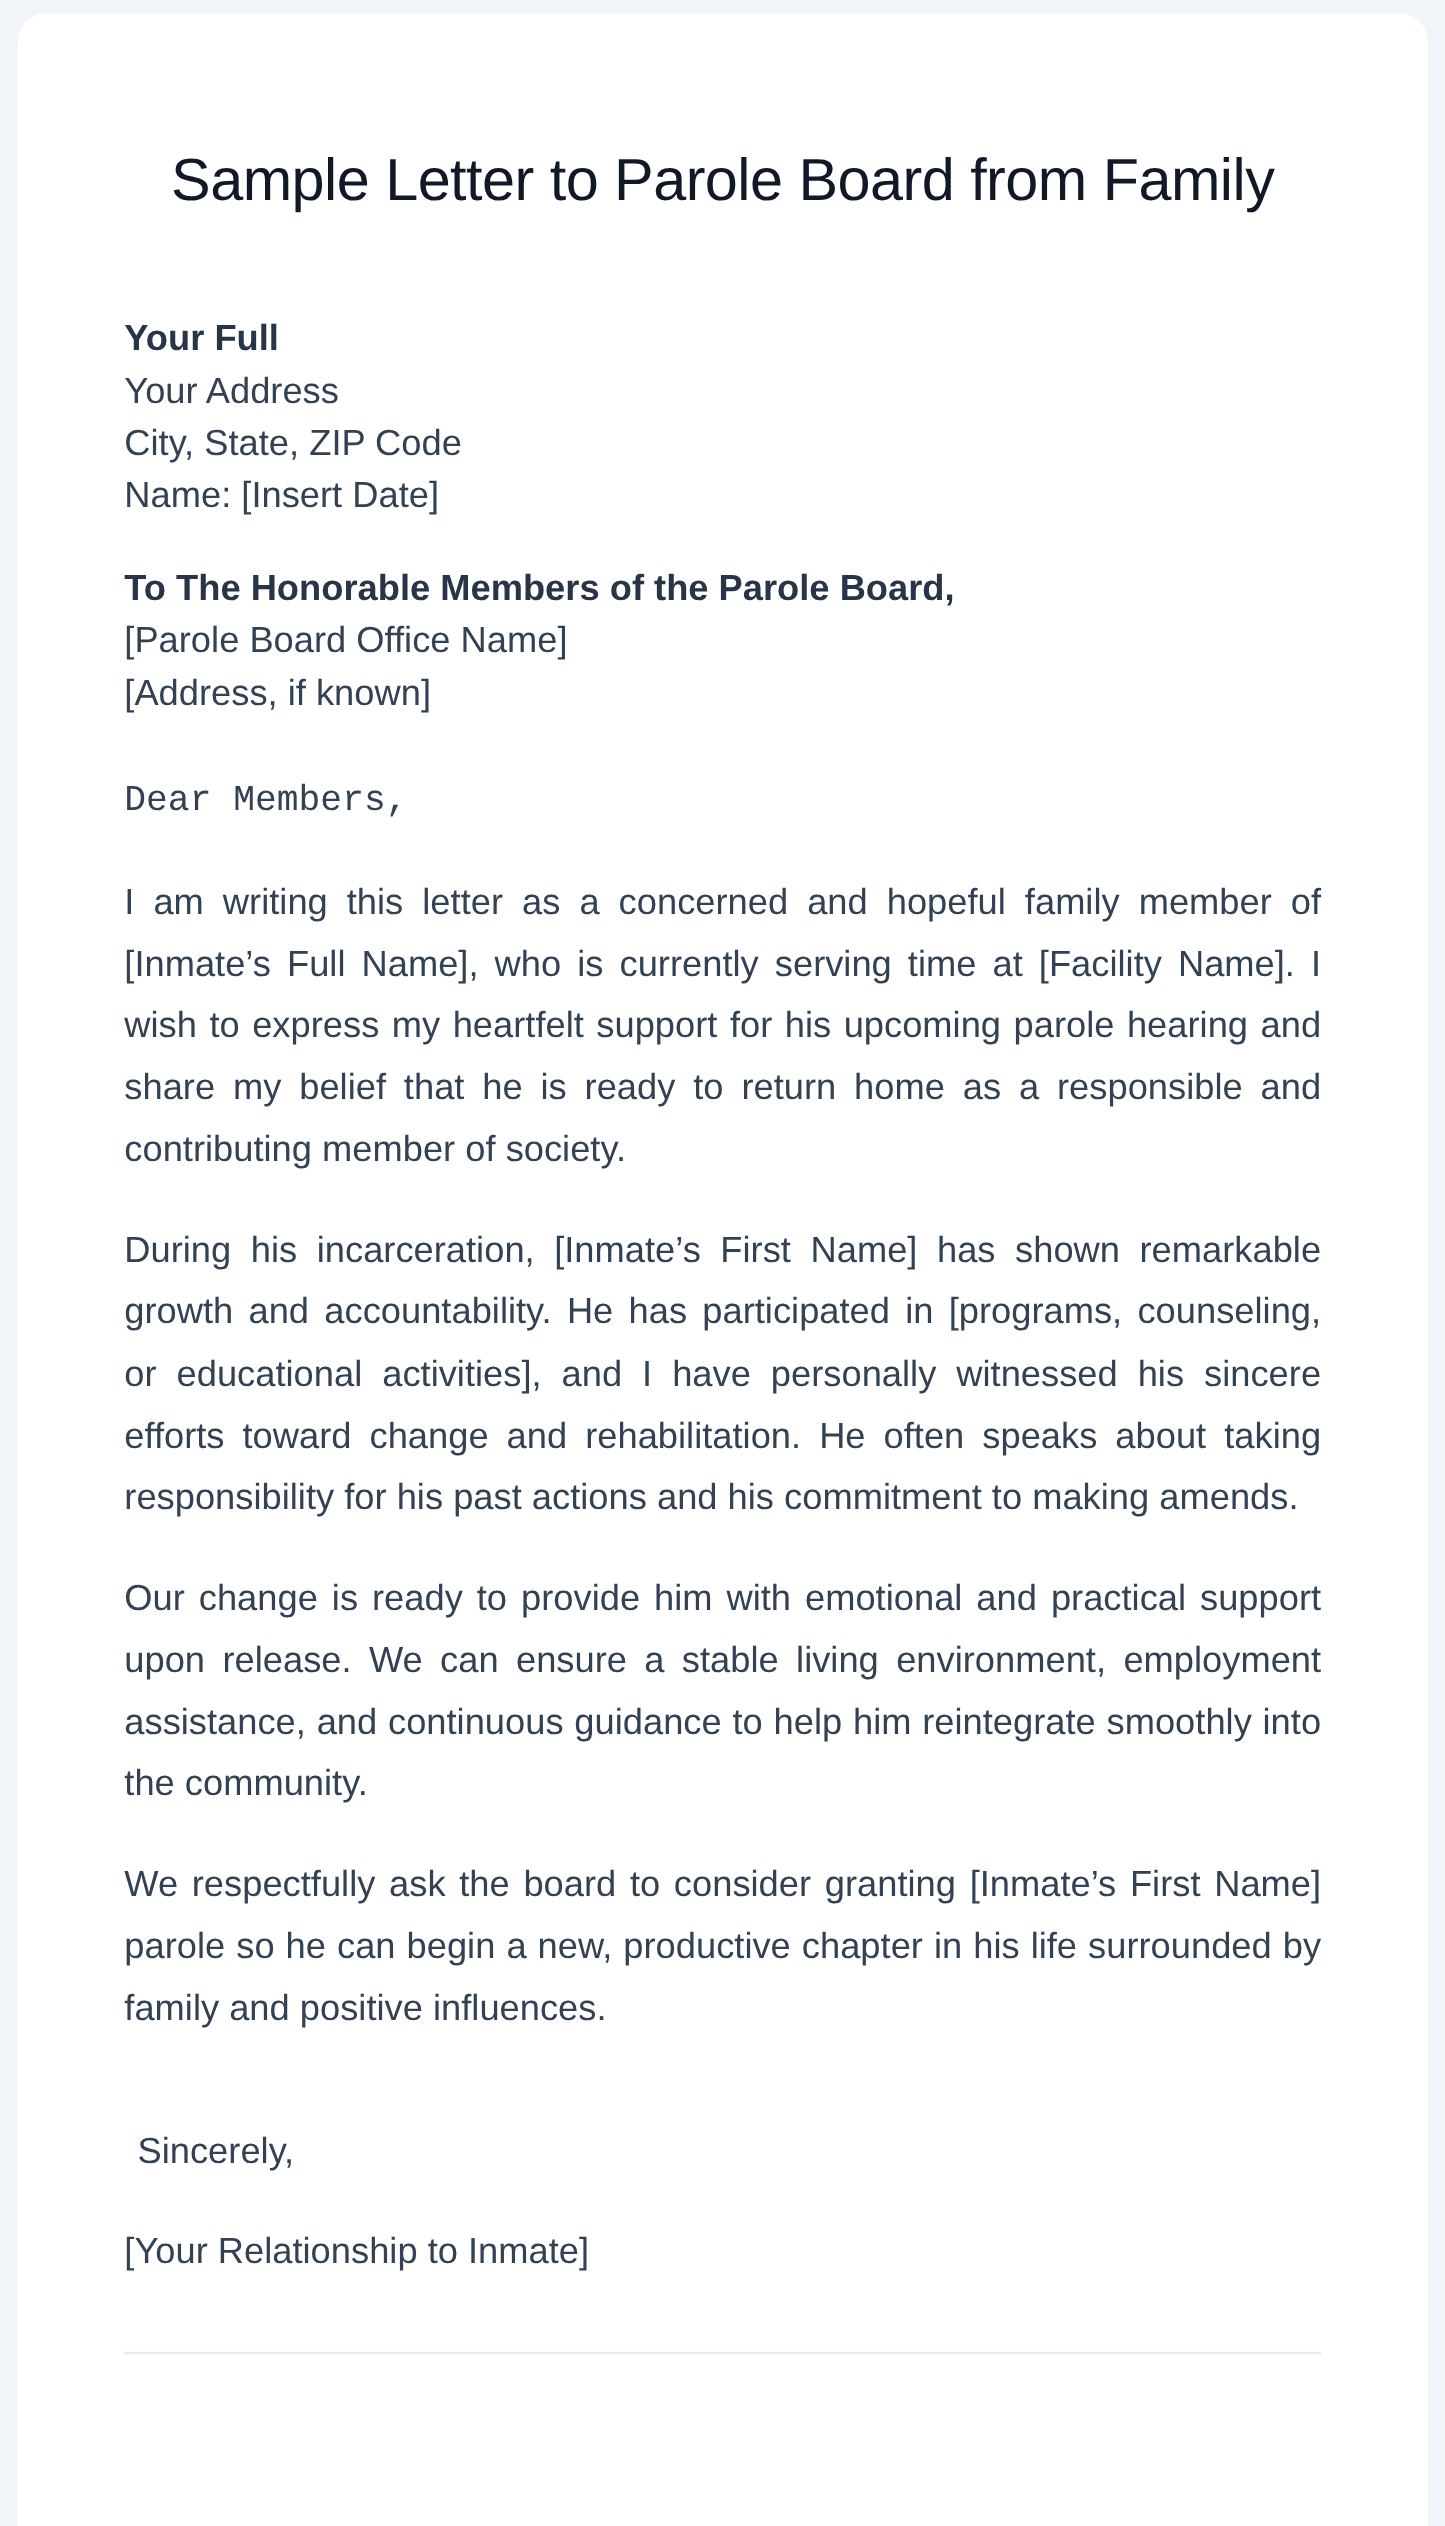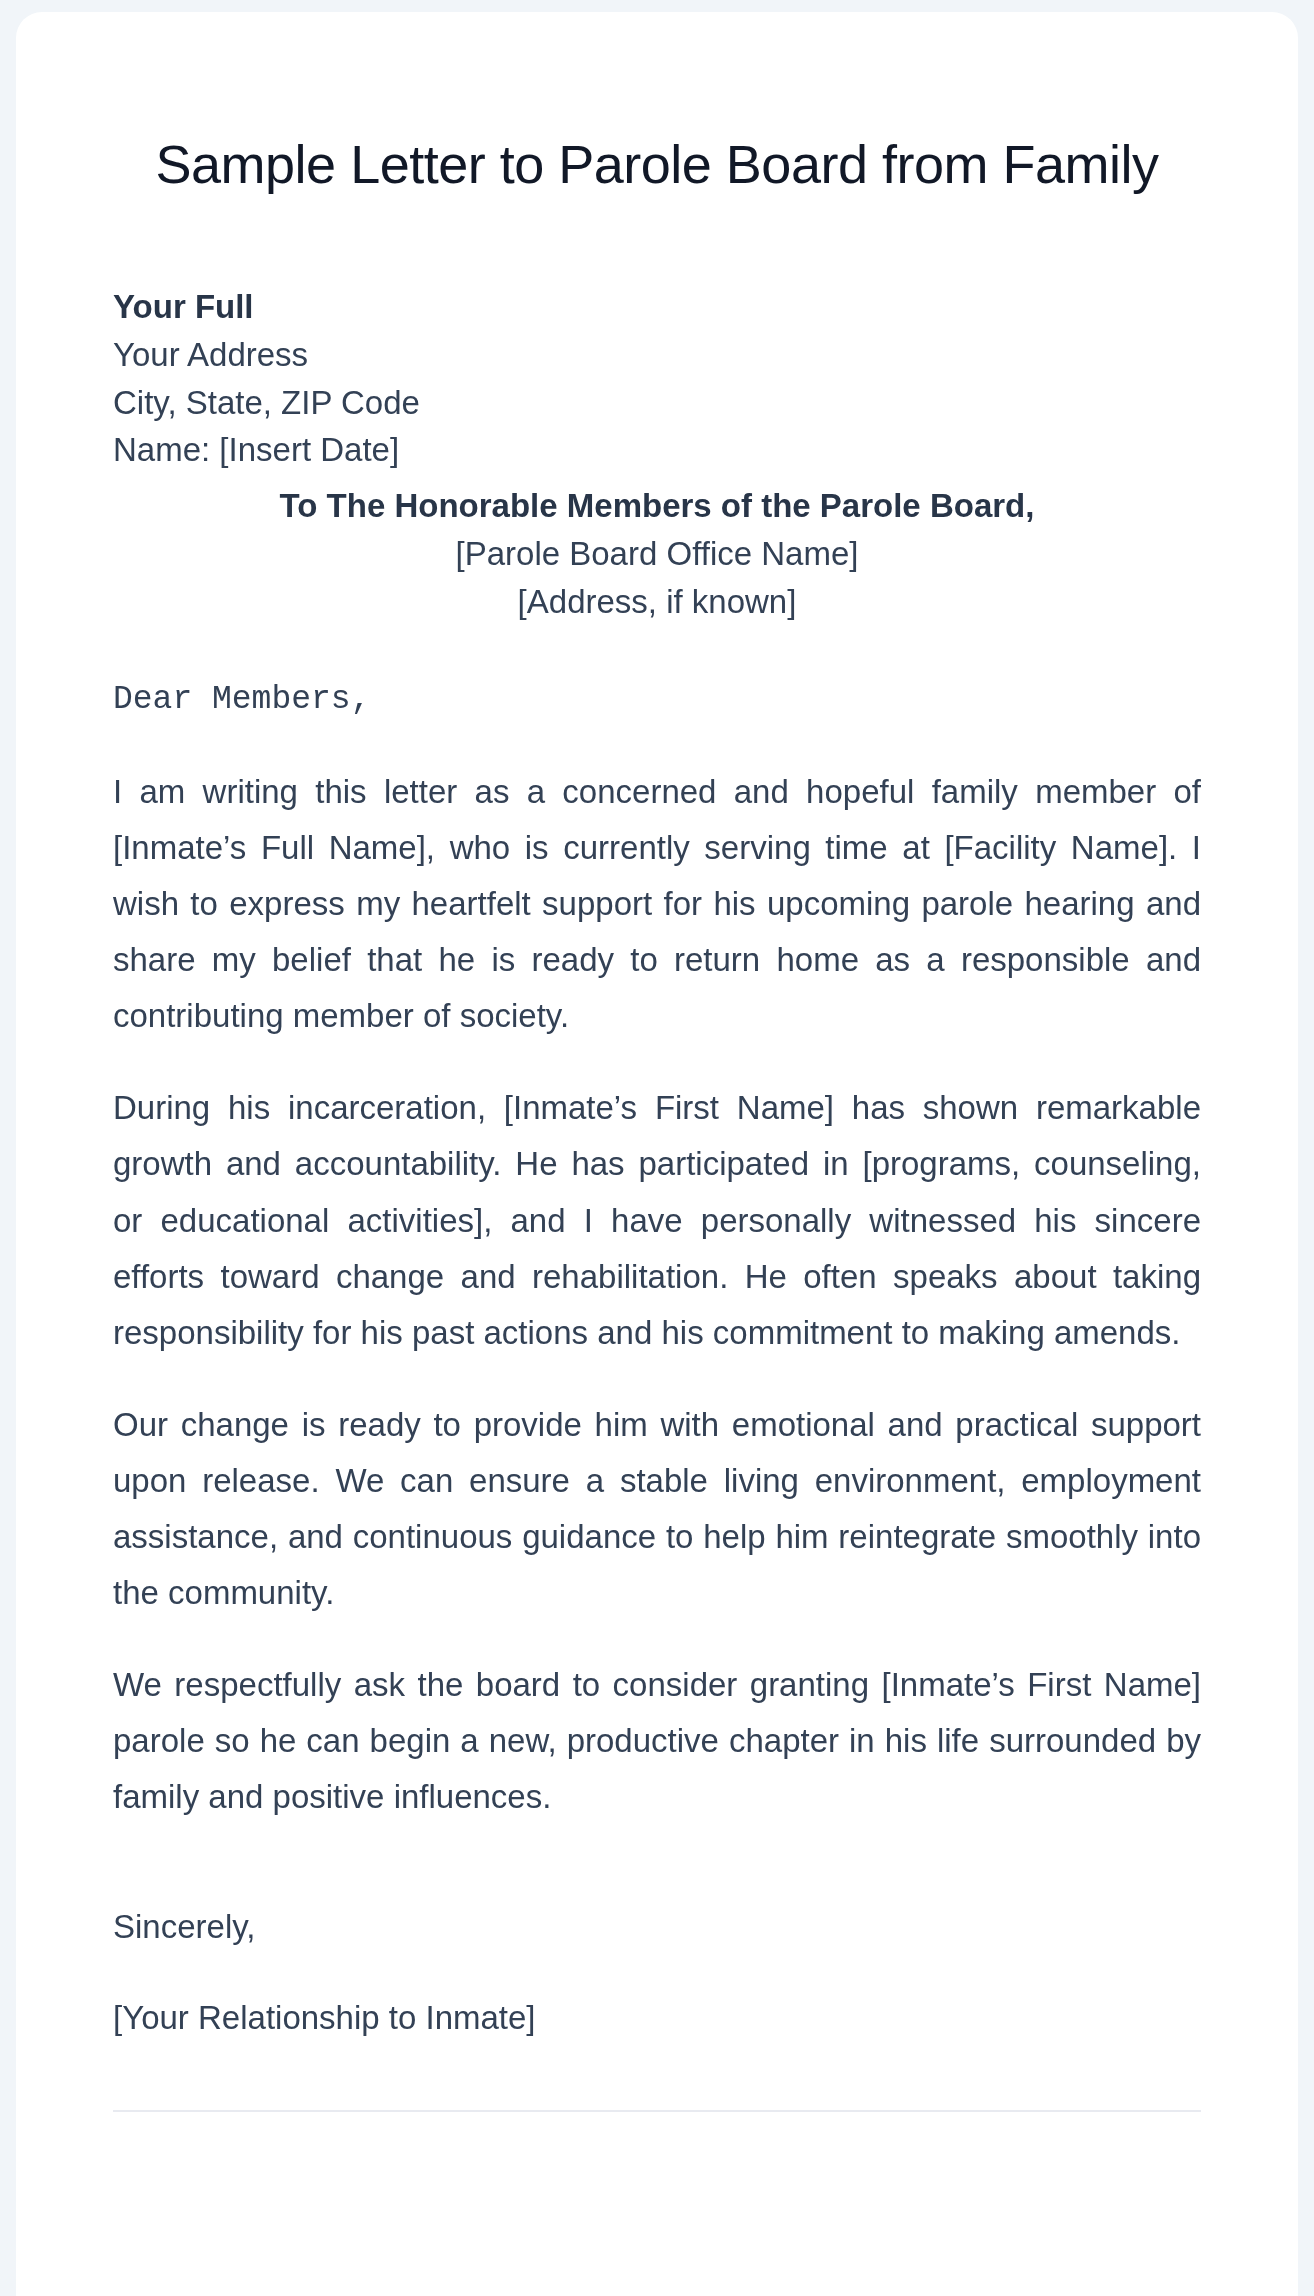--- a/index.html
+++ b/index.html
@@ -33,36 +33,36 @@
   .addr-block {
     font-size: 33px;
     line-height: 1.45;
     color: #334155;
   }
   .addr-block .bold-line,
   .sig-block .bold-line {
     font-weight: 700;
     color: #283548;
   }
-  .recipient-block { margin-top: 8px; text-align: center; }
+  .recipient-block { margin-top: 36px; }
 
   p.greeting {
     margin: 46px 0 0;
     font-size: 33px;
     line-height: 1.7;
     font-family: Liberation Mono, monospace;
   }
   p.body-par {
     margin: 36px 0 0;
     font-size: 33px;
     line-height: 1.7;
     text-align: justify;
   }
   p.closing {
-    margin: 74px 0 0;
+    margin: 74px 12px 0;
     font-size: 33px;
     line-height: 1.7;
   }
   .sig-block {
     margin-top: 34px;
     font-size: 33px;
     line-height: 1.7;
   }
   hr.footer-divider {
     border: none;

